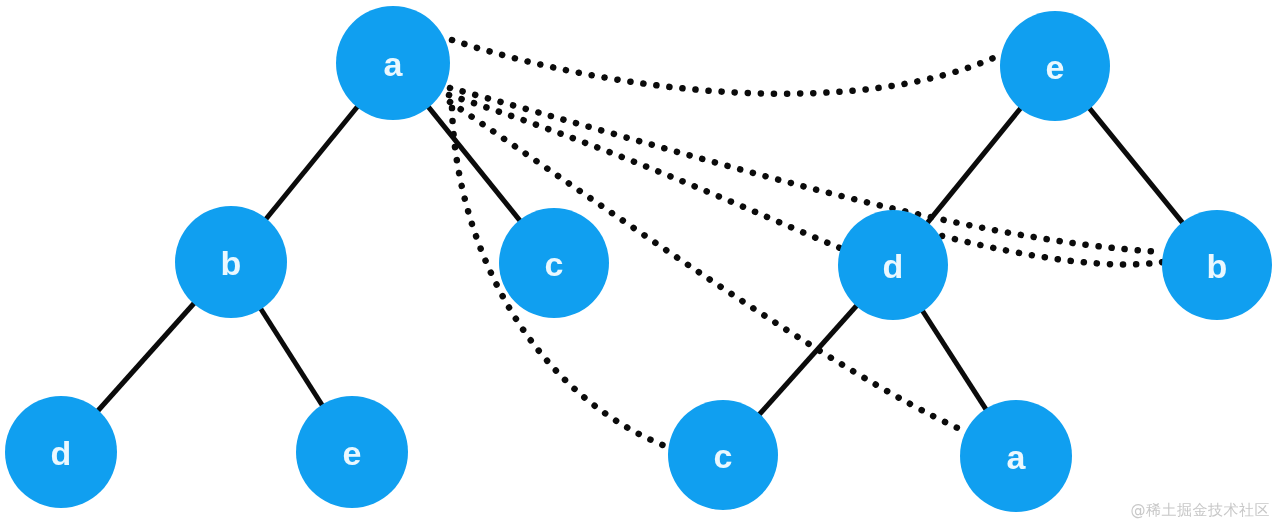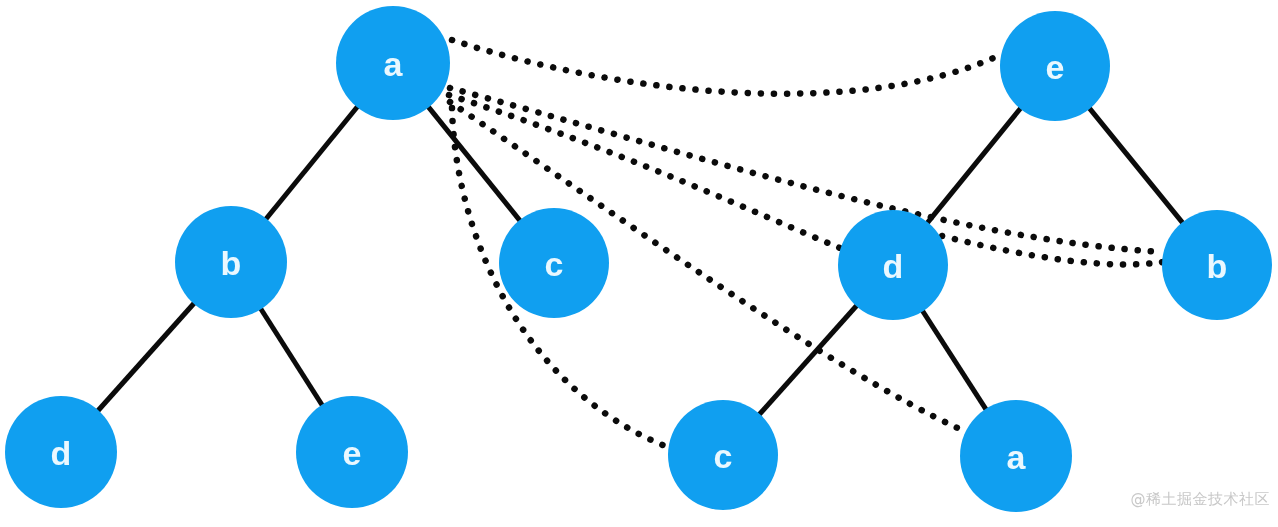--- a/index.html
+++ b/index.html
@@ -46,21 +46,21 @@
   .link-edge {
     stroke: #0b0b0b;
     stroke-width: 6.5;
     stroke-linecap: round;
     stroke-dasharray: 0.1 13;
     fill: none;
   }
   .watermark {
     position: absolute;
     right: 8px;
-    bottom: 18px;
+    bottom: 7px;
     color: #c8c8c8;
     font-size: 15px;
     font-family: "DejaVu Sans", sans-serif;
     letter-spacing: 0.5px;
     white-space: nowrap;
     user-select: none;
     margin-top: 36px;
   }
 </style>
 </head>

